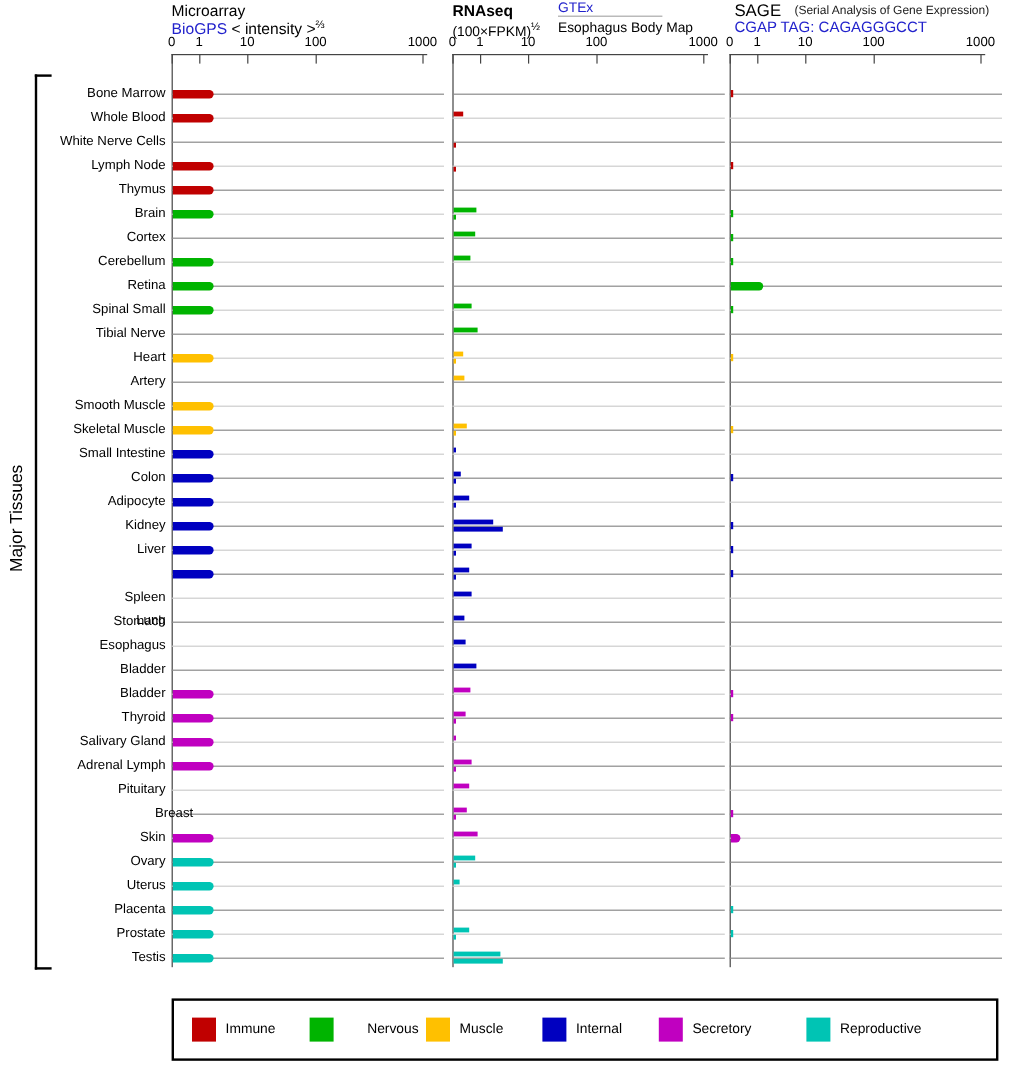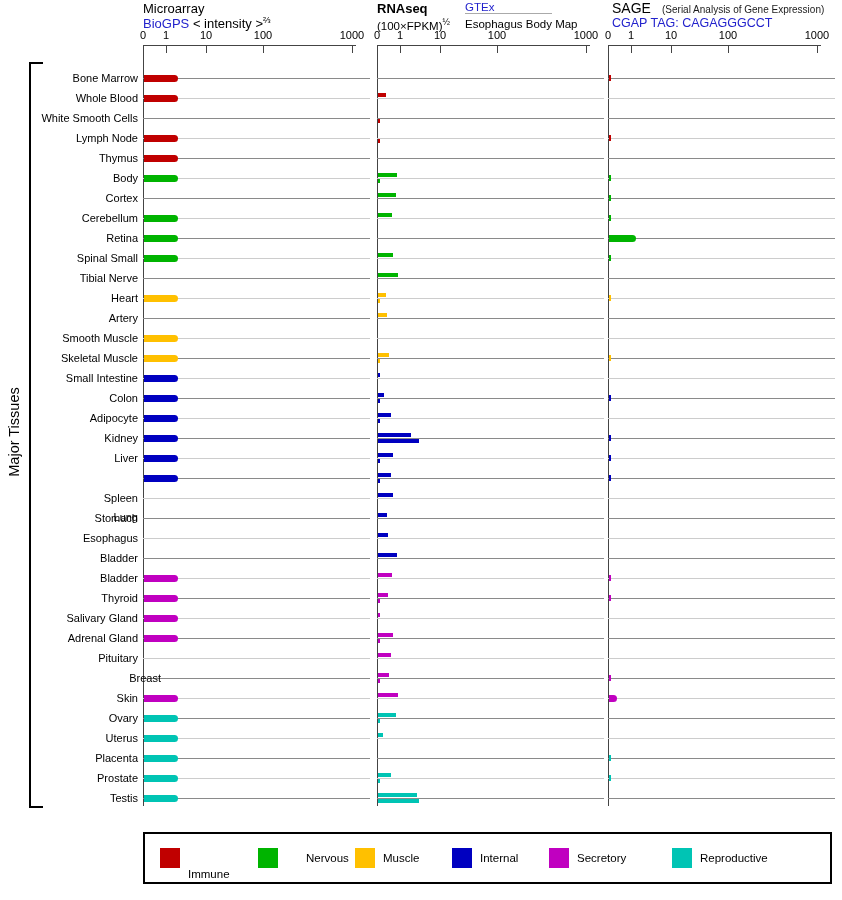--- a/index.html
+++ b/index.html
@@ -46,21 +46,21 @@
   <div class="abs" style="left:612px; top:0px; font-size:14px; color:#000; white-space:nowrap;">SAGE</div>
   <div class="abs note" style="left:662px; top:4px;">(Serial Analysis of Gene Expression)</div>
   <div class="abs" style="left:612px; top:16px; font-size:12.5px; white-space:nowrap;">
     <span class="link">CGAP</span>
     <span class="link">TAG: CAGAGGGCCT</span>
   </div>
 
   <div class="abs legendbox" style="left:143px; top:832px; width:685px; height:48px;" id="legendbox">
       <div class="abs" style="left: 15px; top: 14px; height: 20px;">
         <span style="position: absolute; left: 0px; top: 0px; width: 20px; height: 20px; background: rgb(192, 0, 0);"></span>
-        <span class="legend-label" style="position: absolute; left: 28px; top: 16px; text-align: right;">Immune</span>
+        <span class="legend-label" style="position: absolute; left: 28px; top: 0px; text-align: right;">Immune</span>
       </div>
       <div class="abs" style="left: 113px; top: 14px; height: 20px;">
         <span style="position: absolute; left: 0px; top: 0px; width: 20px; height: 20px; background: rgb(0, 180, 0);"></span>
         <span class="legend-label" style="position: absolute; left: 28px; top: 0px; padding-left: 20px;">Nervous</span>
       </div>
       <div class="abs" style="left: 210px; top: 14px; height: 20px;">
         <span style="position: absolute; left: 0px; top: 0px; width: 20px; height: 20px; background: rgb(255, 192, 0);"></span>
         <span class="legend-label" style="position: absolute; left: 28px; top: 0px;">Muscle</span>
       </div>
       <div class="abs" style="left: 307px; top: 14px; height: 20px;">
@@ -122,38 +122,38 @@
       <div class="abs" style="left: 609px; top: 75px; width: 2px; height: 6px; background: rgb(192, 0, 0);"></div>
       <div class="abs" style="left: 143px; top: 98px; width: 227px; height: 1px; background: rgb(204, 204, 204);"></div>
       <div class="abs" style="left: 377px; top: 98px; width: 227px; height: 1px; background: rgb(204, 204, 204);"></div>
       <div class="abs" style="left: 608px; top: 98px; width: 227px; height: 1px; background: rgb(204, 204, 204);"></div>
       <div class="abs tissue-label" style="left: 0px; top: 91px; width: 138px;">Whole Blood</div>
       <div class="abs" style="left: 144px; top: 95px; width: 34px; height: 7px; background: rgb(192, 0, 0); border-radius: 0px 4px 4px 0px;"></div>
       <div class="abs" style="left: 378px; top: 93px; width: 8px; height: 4px; background: rgb(192, 0, 0);"></div>
       <div class="abs" style="left: 143px; top: 118px; width: 227px; height: 1px; background: rgb(138, 138, 138);"></div>
       <div class="abs" style="left: 377px; top: 118px; width: 227px; height: 1px; background: rgb(138, 138, 138);"></div>
       <div class="abs" style="left: 608px; top: 118px; width: 227px; height: 1px; background: rgb(138, 138, 138);"></div>
-      <div class="abs tissue-label" style="left: 0px; top: 111px; width: 138px;">White Smooth Cells</div>
+      <div class="abs tissue-label" style="left: 0px; top: 111px; width: 138px;">White Nerve Cells</div>
       <div class="abs" style="left: 378px; top: 119px; width: 2px; height: 4px; background: rgb(192, 0, 0);"></div>
       <div class="abs" style="left: 143px; top: 138px; width: 227px; height: 1px; background: rgb(204, 204, 204);"></div>
       <div class="abs" style="left: 377px; top: 138px; width: 227px; height: 1px; background: rgb(204, 204, 204);"></div>
       <div class="abs" style="left: 608px; top: 138px; width: 227px; height: 1px; background: rgb(204, 204, 204);"></div>
       <div class="abs tissue-label" style="left: 0px; top: 131px; width: 138px;">Lymph Node</div>
       <div class="abs" style="left: 144px; top: 135px; width: 34px; height: 7px; background: rgb(192, 0, 0); border-radius: 0px 4px 4px 0px;"></div>
       <div class="abs" style="left: 378px; top: 139px; width: 2px; height: 4px; background: rgb(192, 0, 0);"></div>
       <div class="abs" style="left: 609px; top: 135px; width: 2px; height: 6px; background: rgb(192, 0, 0);"></div>
       <div class="abs" style="left: 143px; top: 158px; width: 227px; height: 1px; background: rgb(138, 138, 138);"></div>
       <div class="abs" style="left: 377px; top: 158px; width: 227px; height: 1px; background: rgb(138, 138, 138);"></div>
       <div class="abs" style="left: 608px; top: 158px; width: 227px; height: 1px; background: rgb(138, 138, 138);"></div>
       <div class="abs tissue-label" style="left: 0px; top: 151px; width: 138px;">Thymus</div>
       <div class="abs" style="left: 144px; top: 155px; width: 34px; height: 7px; background: rgb(192, 0, 0); border-radius: 0px 4px 4px 0px;"></div>
       <div class="abs" style="left: 143px; top: 178px; width: 227px; height: 1px; background: rgb(204, 204, 204);"></div>
       <div class="abs" style="left: 377px; top: 178px; width: 227px; height: 1px; background: rgb(204, 204, 204);"></div>
       <div class="abs" style="left: 608px; top: 178px; width: 227px; height: 1px; background: rgb(204, 204, 204);"></div>
-      <div class="abs tissue-label" style="left: 0px; top: 171px; width: 138px;">Body</div>
+      <div class="abs tissue-label" style="left: 0px; top: 171px; width: 138px;">Brain</div>
       <div class="abs" style="left: 144px; top: 175px; width: 34px; height: 7px; background: rgb(0, 180, 0); border-radius: 0px 4px 4px 0px;"></div>
       <div class="abs" style="left: 378px; top: 173px; width: 19px; height: 4px; background: rgb(0, 180, 0);"></div>
       <div class="abs" style="left: 378px; top: 179px; width: 2px; height: 4px; background: rgb(0, 180, 0);"></div>
       <div class="abs" style="left: 609px; top: 175px; width: 2px; height: 6px; background: rgb(0, 180, 0);"></div>
       <div class="abs" style="left: 143px; top: 198px; width: 227px; height: 1px; background: rgb(138, 138, 138);"></div>
       <div class="abs" style="left: 377px; top: 198px; width: 227px; height: 1px; background: rgb(138, 138, 138);"></div>
       <div class="abs" style="left: 608px; top: 198px; width: 227px; height: 1px; background: rgb(138, 138, 138);"></div>
       <div class="abs tissue-label" style="left: 0px; top: 191px; width: 138px;">Cortex</div>
       <div class="abs" style="left: 378px; top: 193px; width: 18px; height: 4px; background: rgb(0, 180, 0);"></div>
       <div class="abs" style="left: 609px; top: 195px; width: 2px; height: 6px; background: rgb(0, 180, 0);"></div>
@@ -290,21 +290,21 @@
       <div class="abs" style="left: 609px; top: 595px; width: 2px; height: 6px; background: rgb(192, 0, 192);"></div>
       <div class="abs" style="left: 143px; top: 618px; width: 227px; height: 1px; background: rgb(204, 204, 204);"></div>
       <div class="abs" style="left: 377px; top: 618px; width: 227px; height: 1px; background: rgb(204, 204, 204);"></div>
       <div class="abs" style="left: 608px; top: 618px; width: 227px; height: 1px; background: rgb(204, 204, 204);"></div>
       <div class="abs tissue-label" style="left: 0px; top: 611px; width: 138px;">Salivary Gland</div>
       <div class="abs" style="left: 144px; top: 615px; width: 34px; height: 7px; background: rgb(192, 0, 192); border-radius: 0px 4px 4px 0px;"></div>
       <div class="abs" style="left: 378px; top: 613px; width: 2px; height: 4px; background: rgb(192, 0, 192);"></div>
       <div class="abs" style="left: 143px; top: 638px; width: 227px; height: 1px; background: rgb(138, 138, 138);"></div>
       <div class="abs" style="left: 377px; top: 638px; width: 227px; height: 1px; background: rgb(138, 138, 138);"></div>
       <div class="abs" style="left: 608px; top: 638px; width: 227px; height: 1px; background: rgb(138, 138, 138);"></div>
-      <div class="abs tissue-label" style="left: 0px; top: 631px; width: 138px;">Adrenal Gland</div>
+      <div class="abs tissue-label" style="left: 0px; top: 631px; width: 138px;">Adrenal Lymph</div>
       <div class="abs" style="left: 144px; top: 635px; width: 34px; height: 7px; background: rgb(192, 0, 192); border-radius: 0px 4px 4px 0px;"></div>
       <div class="abs" style="left: 378px; top: 633px; width: 15px; height: 4px; background: rgb(192, 0, 192);"></div>
       <div class="abs" style="left: 378px; top: 639px; width: 2px; height: 4px; background: rgb(192, 0, 192);"></div>
       <div class="abs" style="left: 143px; top: 658px; width: 227px; height: 1px; background: rgb(204, 204, 204);"></div>
       <div class="abs" style="left: 377px; top: 658px; width: 227px; height: 1px; background: rgb(204, 204, 204);"></div>
       <div class="abs" style="left: 608px; top: 658px; width: 227px; height: 1px; background: rgb(204, 204, 204);"></div>
       <div class="abs tissue-label" style="left: 0px; top: 651px; width: 138px;">Pituitary</div>
       <div class="abs" style="left: 378px; top: 653px; width: 13px; height: 4px; background: rgb(192, 0, 192);"></div>
       <div class="abs" style="left: 143px; top: 678px; width: 227px; height: 1px; background: rgb(138, 138, 138);"></div>
       <div class="abs" style="left: 377px; top: 678px; width: 227px; height: 1px; background: rgb(138, 138, 138);"></div>

